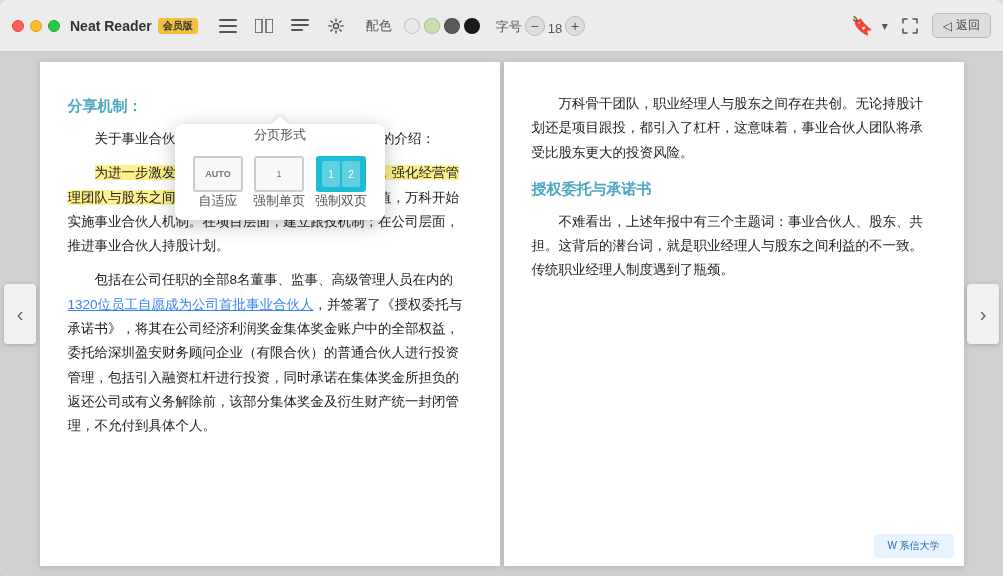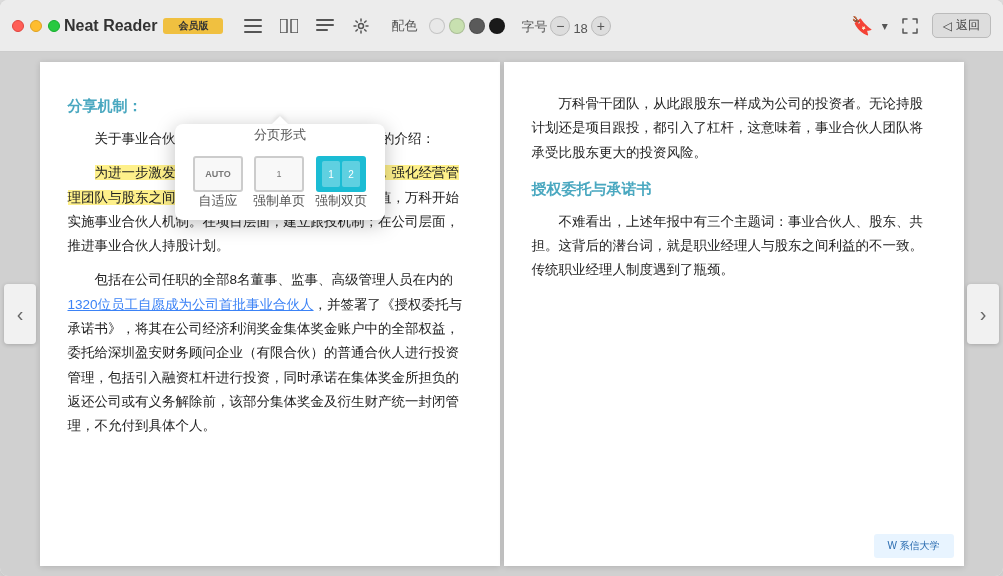--- a/index.html
+++ b/index.html
@@ -44,31 +44,31 @@
       width: 12px;
       height: 12px;
       border-radius: 50%;
       cursor: pointer;
     }
     .traffic-light.close { background: #ff5f57; border: 1px solid #e0443e; }
     .traffic-light.minimize { background: #ffbd2e; border: 1px solid #dea123; }
     .traffic-light.maximize { background: #28c940; border: 1px solid #14ae2c; }
 
     .app-title {
-      font-size: 16px;
+      font-size: 14px;
       font-weight: 600;
       color: #333;
-      margin-left: 4px;
+      margin-left: 10px;
     }
 
     .vip-badge {
       background: #f0c040;
       color: #333;
       font-size: 10px;
-      padding: 1px 15px;
+      padding: 1px 5px;
       border-radius: 3px;
       margin-left: 6px;
       font-weight: 600;
     }
 
     .toolbar-icons {
       display: flex;
       align-items: center;
       gap: 8px;
       margin-left: 16px;
@@ -437,21 +437,21 @@
         </p>
         <p>
           <span class="highlight-yellow">为进一步激发经营管理团队的工作热情和创造力，强化经营管理团队与股东之间紧密</span>的联系，为公司创造更大的价值，万科开始实施事业合伙人机制。在项目层面，建立跟投机制；在公司层面，推进事业合伙人持股计划。
         </p>
         <p>
           包括在公司任职的全部8名董事、监事、高级管理人员在内的<span class="highlight-blue-text">1320位员工自愿成为公司首批事业合伙人</span>，并签署了《授权委托与承诺书》，将其在公司经济利润奖金集体奖金账户中的全部权益，委托给深圳盈安财务顾问企业（有限合伙）的普通合伙人进行投资管理，包括引入融资杠杆进行投资，同时承诺在集体奖金所担负的返还公司或有义务解除前，该部分集体奖金及衍生财产统一封闭管理，不允付到具体个人。
         </p>
       </div>
 
       <div class="page page-right">
-        <p>万科骨干团队，从此跟股东一样成为公司的投资者。无论持股计划还是项目跟投，都引入了杠杆，这意味着，事业合伙人团队将承受比股东更大的投资风险。</p>
+        <p>万科骨干团队，职业经理人与股东之间存在共创。无论持股计划还是项目跟投，都引入了杠杆，这意味着，事业合伙人团队将承受比股东更大的投资风险。</p>
         <div class="section-title">授权委托与承诺书</div>
         <p>不难看出，上述年报中有三个主题词：事业合伙人、股东、共担。这背后的潜台词，就是职业经理人与股东之间利益的不一致。传统职业经理人制度遇到了瓶颈。</p>
         <div class="logo-watermark">W 系信大学</div>
       </div>
     </div>
 
     <div class="nav-arrow right">›</div>
 
     <div class="popup">
       <div class="popup-arrow-down"></div>

